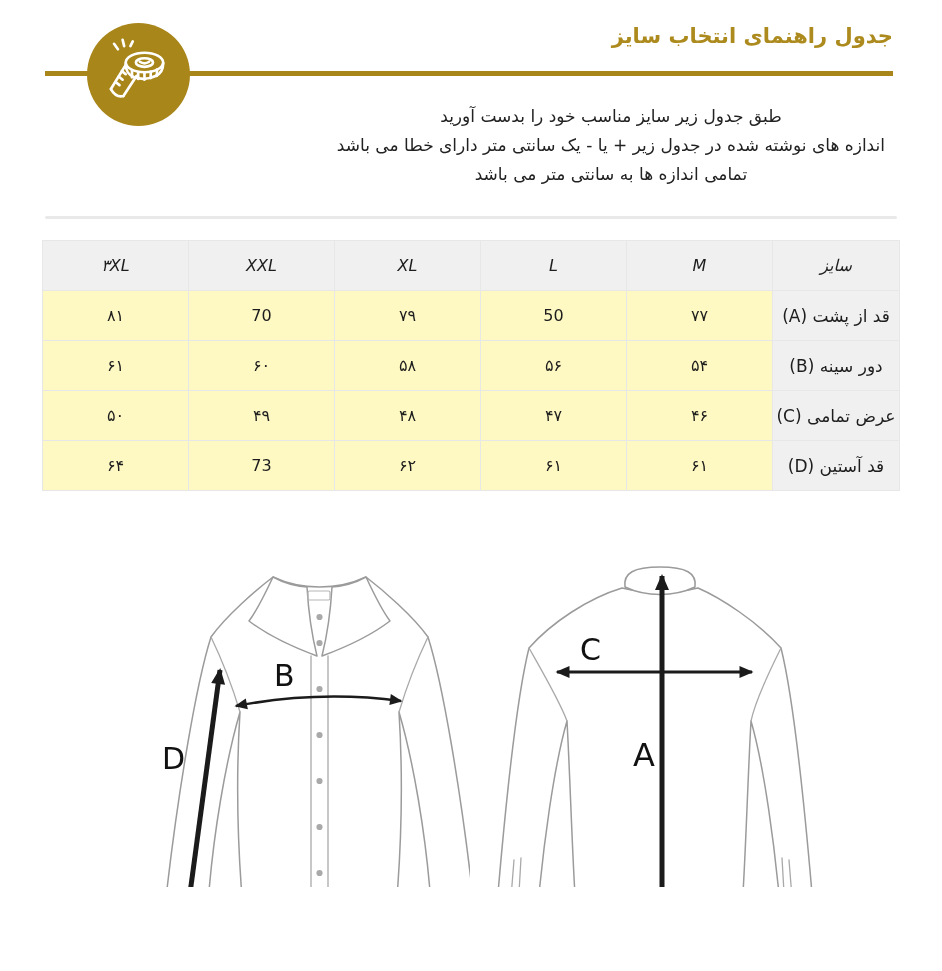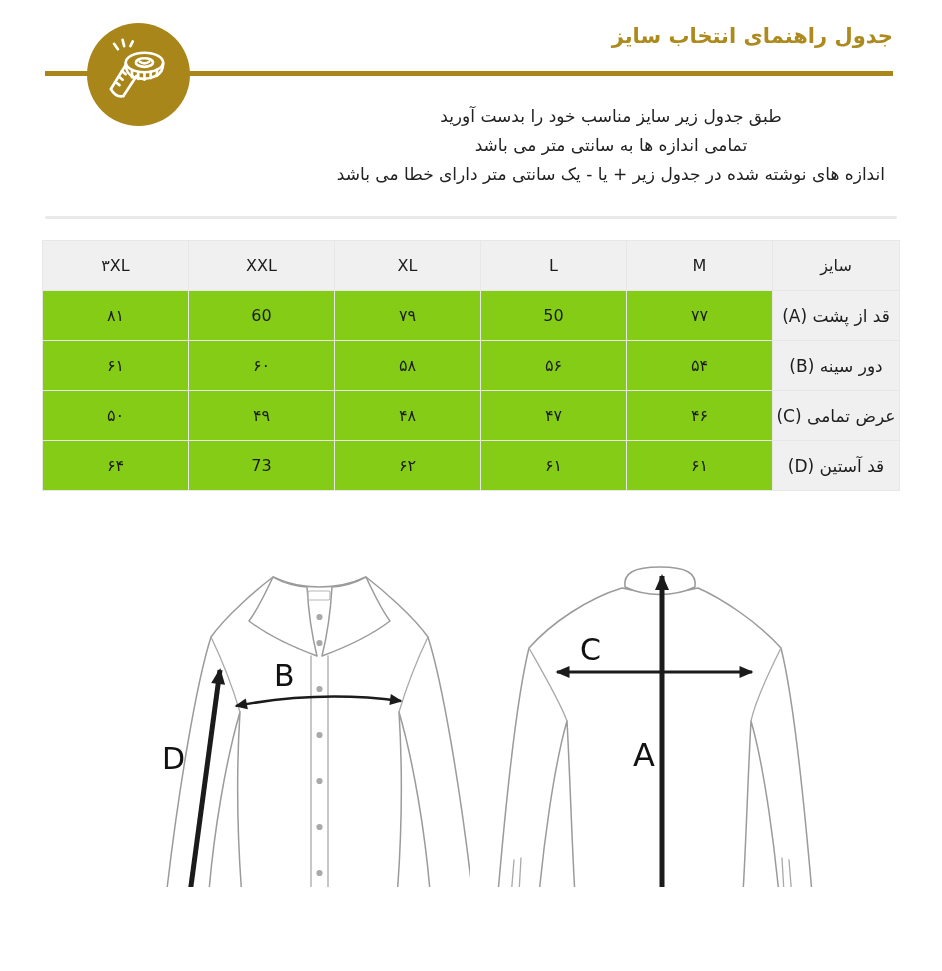--- a/index.html
+++ b/index.html
@@ -35,23 +35,23 @@
   .table-wrap{position:absolute;top:240px;left:42px;width:858px;}
   table.size-table{
     width:100%;border-collapse:collapse;direction:rtl;table-layout:fixed;
     font-size:16px;color:#1d1d1d;border:1px solid #dcdcdc;
   }
   .size-table col.label-col{width:127px;}
   .size-table th,.size-table td{
     height:49px;text-align:center;vertical-align:middle;
     border:1px solid #e7e7e7;padding:0;
   }
-  .size-table thead th{background:#f0f0f0;font-weight:400;}
+  .size-table thead th{background:#f0f0f0;font-weight:400;font-style:italic;}
   .size-table td.row-label{background:#f0f0f0;font-size:17px;}
-  .size-table td.val{background:#84cc16;}
+  .size-table td.val{background:#fef9c3;}
   
   .diagrams{position:absolute;top:558px;left:0;width:942px;height:405px;}
   .shirt-front{position:absolute;left:158px;top:6px;}
   .shirt-back{position:absolute;left:494px;top:2px;}
   .shirt-line{fill:#ffffff;stroke:#9b9b9b;stroke-width:1.5;stroke-linejoin:round;}
   .shirt-detail{fill:none;stroke:#a9a9a9;stroke-width:1.3;stroke-linecap:round;}
   .measure{stroke:#1b1b1b;fill:none;}
   .measure-label{font-family:"DejaVu Sans",sans-serif;fill:#111;}
   .tape-icon path,.tape-icon ellipse{fill:none;stroke:#ffffff;stroke-width:3.4;stroke-linecap:round;stroke-linejoin:round;}
 </style>
@@ -82,22 +82,22 @@
       <path d="M47 51 L30 77"></path>
       <path d="M14 68 Q20 79 30 77"></path>
       <path d="M28 45 L33 49"></path>
       <path d="M24 52 L29 56"></path>
       <path d="M20 59 L25 63"></path>
     </svg>
   </div>
 
   <div class="instructions">
     <div>طبق جدول زیر سایز مناسب خود را بدست آورید</div>
+    <div>اندازه های نوشته شده در جدول زیر + یا - یک سانتی متر دارای خطا می باشد</div>
     <div>تمامی اندازه ها به سانتی متر می باشد</div>
-    <div>اندازه های نوشته شده در جدول زیر + یا - یک سانتی متر دارای خطا می باشد</div>
   </div>
 
   <div class="separator"></div>
 
   <div class="table-wrap">
     <table class="size-table">
       <colgroup>
         <col class="label-col">
           <col>
           <col>
@@ -114,21 +114,21 @@
           <th>XXL</th>
           <th>۳XL</th>
         </tr>
       </thead>
       <tbody>
         <tr>
           <td class="row-label">قد از پشت (A)</td>
           <td class="val">۷۷</td>
           <td class="val">50</td>
           <td class="val">۷۹</td>
-          <td class="val">60</td>
+          <td class="val">70</td>
           <td class="val">۸۱</td>
         </tr>
         <tr>
           <td class="row-label">دور سینه (B)</td>
           <td class="val">۵۴</td>
           <td class="val">۵۶</td>
           <td class="val">۵۸</td>
           <td class="val">۶۰</td>
           <td class="val">۶۱</td>
         </tr>

